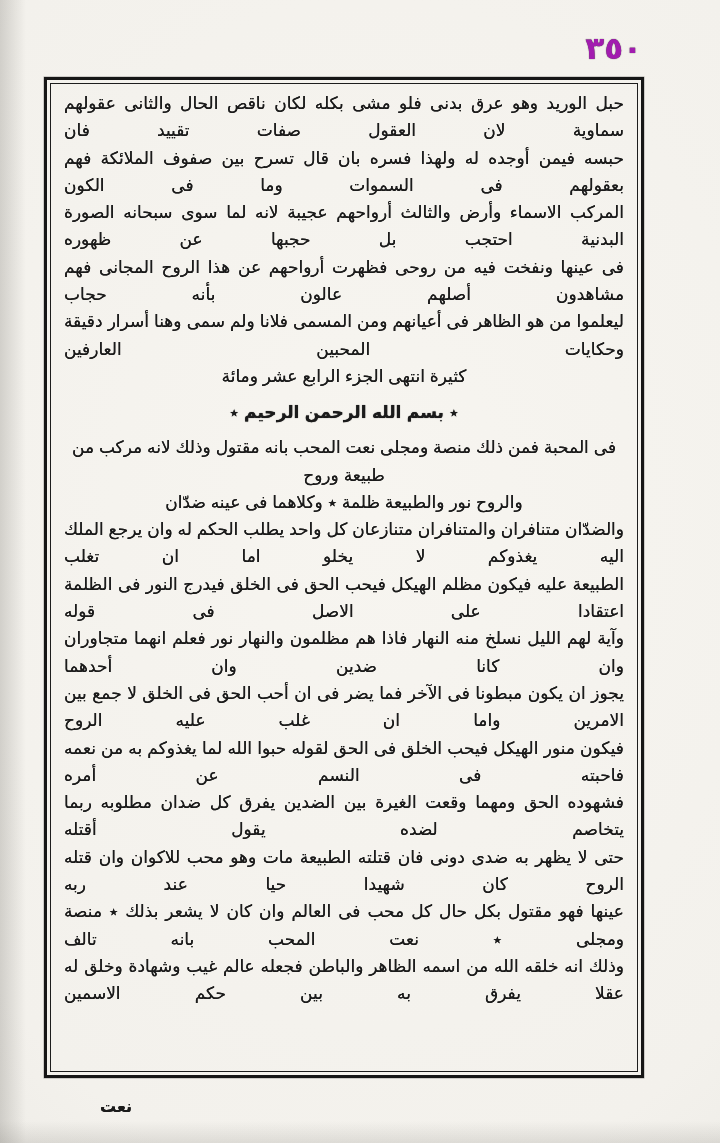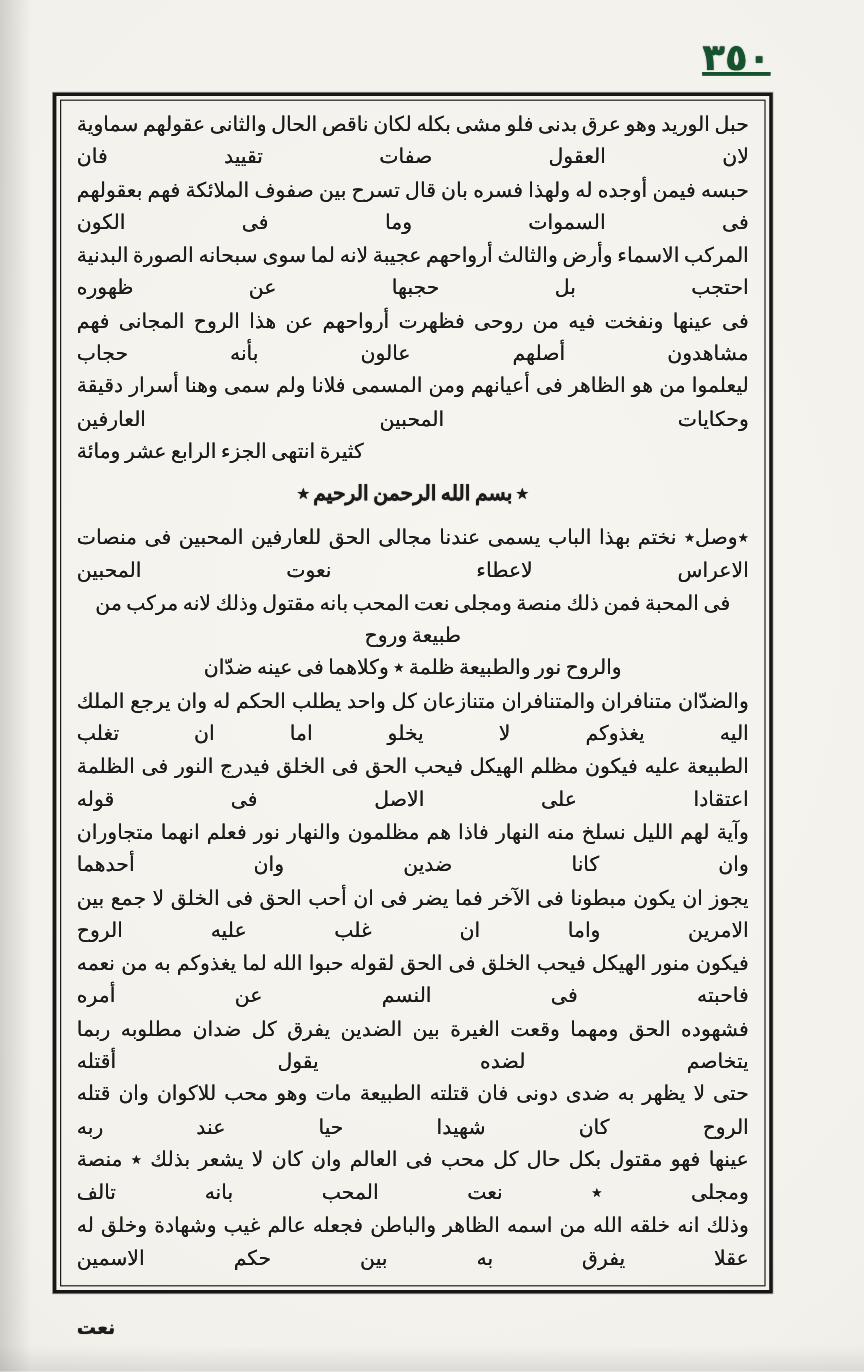--- a/index.html
+++ b/index.html
@@ -17,59 +17,57 @@
   }
   .scan-edge-bottom{
     position:absolute;left:0;bottom:0;width:720px;height:22px;
     background:linear-gradient(0deg, rgba(120,118,112,.18), rgba(120,118,112,0));
     pointer-events:none;
   }
   .page-number{
     position:absolute;top:30px;left:75px;  
     right:auto;direction:rtl;
     font-size:31px;font-weight:bold;letter-spacing:2px;
-    color:#14532d;
+    color:#a21caf;
     text-shadow:0 0 1px rgba(0,0,0,.85);
     transform:none;
-    text-decoration:underline;
   }
   
   .page-number{left:auto;right:78px;}
   .frame-outer{
     position:absolute;top:77px;left:44px;width:600px;height:1001px;
     border:3.5px solid #161616;
     box-sizing:border-box;
     box-shadow:0 0 0 .5px rgba(20,20,20,.35);
-    font-family:Liberation Serif, serif;
   }
   .frame-inner{
     position:absolute;inset:3px;
     border:1.6px solid #1d1d1d;
     box-sizing:border-box;
     padding:6px 13px 2px 13px;
     overflow:hidden;
   }
   .text-block{direction:rtl;}
   .line{
     font-size:17px;
     line-height:27.3px;
     color:#1b1b1b;
     text-shadow:0 0 .55px rgba(10,10,10,.9);
     word-spacing:-.5px;
   }
   .line.justify{text-align:justify;text-align-last:justify;}
-  .line.right{text-align:left;}
+  .line.right{text-align:center;}
   .line.center{text-align:center;text-align-last:center;}
   .line.basmala{
     text-align:right;text-align-last:center;
     font-size:17px;font-weight:bold;line-height:44px;
     text-shadow:0 0 .8px rgba(0,0,0,.9);
   }
   .catchword{
-    position:absolute;top:1097px;right:624px; 
+    position:absolute;top:1097px;right:588px; 
     font-size:16px;font-weight:bold;direction:rtl;
     text-shadow:0 0 .6px rgba(0,0,0,.9);
   }
 </style>
 </head>
 <body>
 
 <div class="scan-edge-left"></div>
 <div class="scan-edge-bottom"></div>
 
@@ -78,21 +76,20 @@
 <div class="frame-outer">
   <div class="frame-inner">
     <div class="text-block" id="text-block">
         <div class="line justify">حبل الوريد وهو عرق بدنى فلو مشى بكله لكان ناقص الحال والثانى عقولهم سماوية لان العقول صفات تقييد فان</div>
         <div class="line justify">حبسه فيمن أوجده له ولهذا فسره بان قال تسرح بين صفوف الملائكة فهم بعقولهم فى السموات وما فى الكون</div>
         <div class="line justify">المركب الاسماء وأرض والثالث أرواحهم عجيبة لانه لما سوى سبحانه الصورة البدنية احتجب بل حجبها عن ظهوره</div>
         <div class="line justify">فى عينها ونفخت فيه من روحى فظهرت أرواحهم عن هذا الروح المجانى فهم مشاهدون أصلهم عالون بأنه حجاب</div>
         <div class="line justify">ليعلموا من هو الظاهر فى أعيانهم ومن المسمى فلانا ولم سمى وهنا أسرار دقيقة وحكايات المحبين العارفين</div>
         <div class="line right">كثيرة انتهى الجزء الرابع عشر ومائة</div>
         <div class="line basmala">٭ بسم الله الرحمن الرحيم ٭</div>
-        <div class="line justify">٭وصل٭ نختم بهذا الباب يسمى عندنا مجالى الحق للعارفين المحبين فى منصات الاعراس لاعطاء نعوت المحبين</div>
         <div class="line center">فى المحبة فمن ذلك منصة ومجلى نعت المحب بانه مقتول وذلك لانه مركب من طبيعة وروح</div>
         <div class="line center">والروح نور والطبيعة ظلمة ٭ وكلاهما فى عينه ضدّان</div>
         <div class="line justify">والضدّان متنافران والمتنافران متنازعان كل واحد يطلب الحكم له وان يرجع الملك اليه يغذوكم لا يخلو اما ان تغلب</div>
         <div class="line justify">الطبيعة عليه فيكون مظلم الهيكل فيحب الحق فى الخلق فيدرج النور فى الظلمة اعتقادا على الاصل فى قوله</div>
         <div class="line justify">وآية لهم الليل نسلخ منه النهار فاذا هم مظلمون والنهار نور فعلم انهما متجاوران وان كانا ضدين وان أحدهما</div>
         <div class="line justify">يجوز ان يكون مبطونا فى الآخر فما يضر فى ان أحب الحق فى الخلق لا جمع بين الامرين واما ان غلب عليه الروح</div>
         <div class="line justify">فيكون منور الهيكل فيحب الخلق فى الحق لقوله حبوا الله لما يغذوكم به من نعمه فاحبته فى النسم عن أمره</div>
         <div class="line justify">فشهوده الحق ومهما وقعت الغيرة بين الضدين يفرق كل ضدان مطلوبه ربما يتخاصم لضده يقول أقتله</div>
         <div class="line justify">حتى لا يظهر به ضدى دونى فان قتلته الطبيعة مات وهو محب للاكوان وان قتله الروح كان شهيدا حيا عند ربه</div>
         <div class="line justify">عينها فهو مقتول بكل حال كل محب فى العالم وان كان لا يشعر بذلك ٭ منصة ومجلى ٭ نعت المحب بانه تالف</div>

